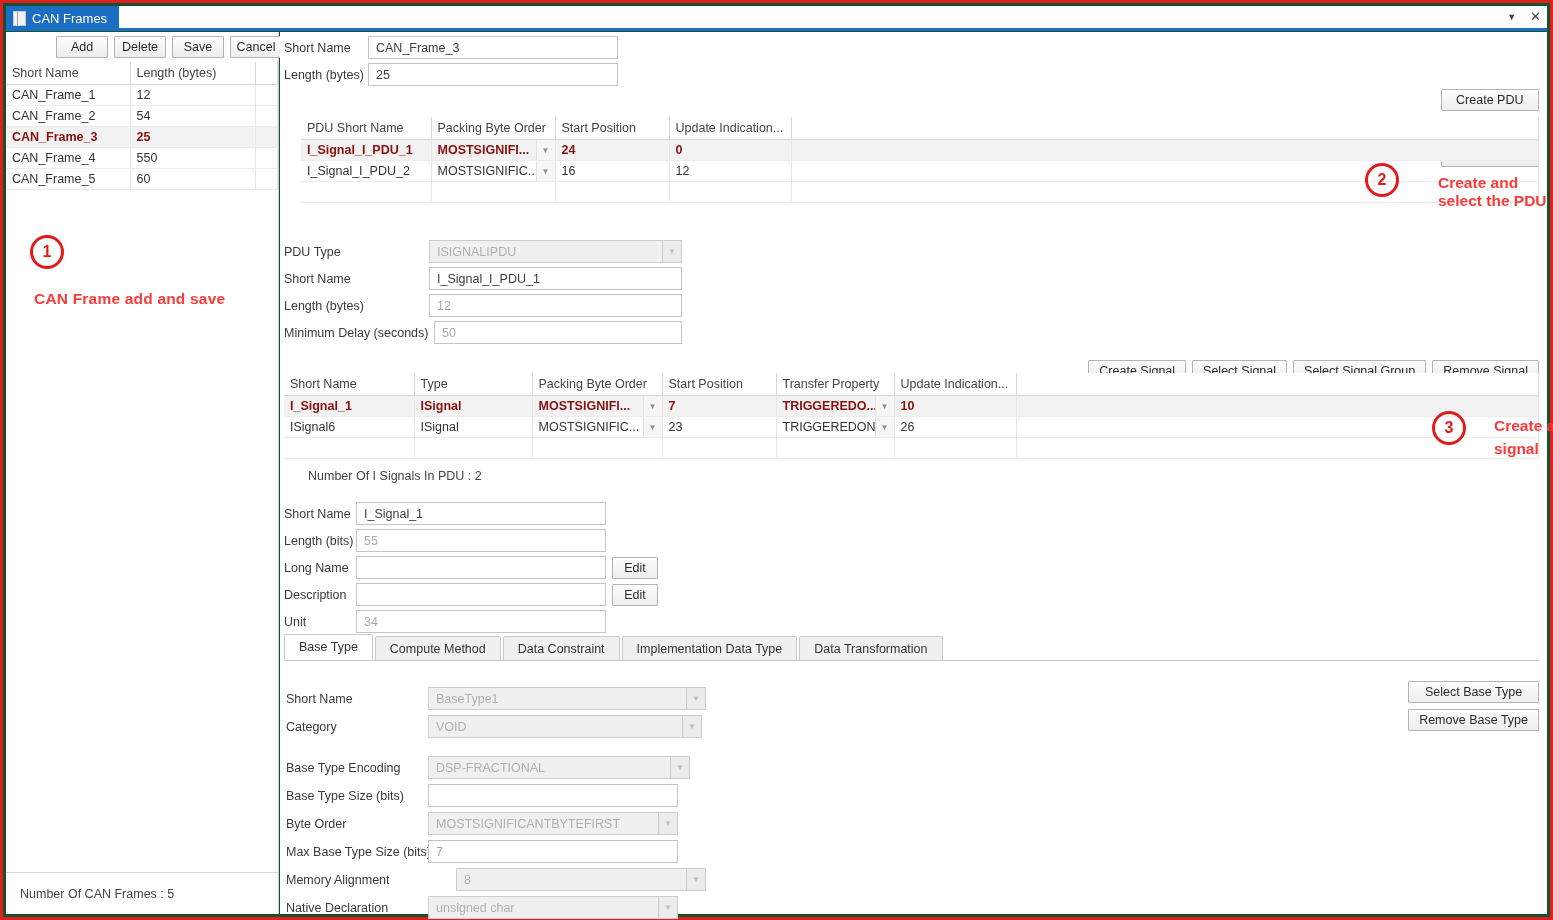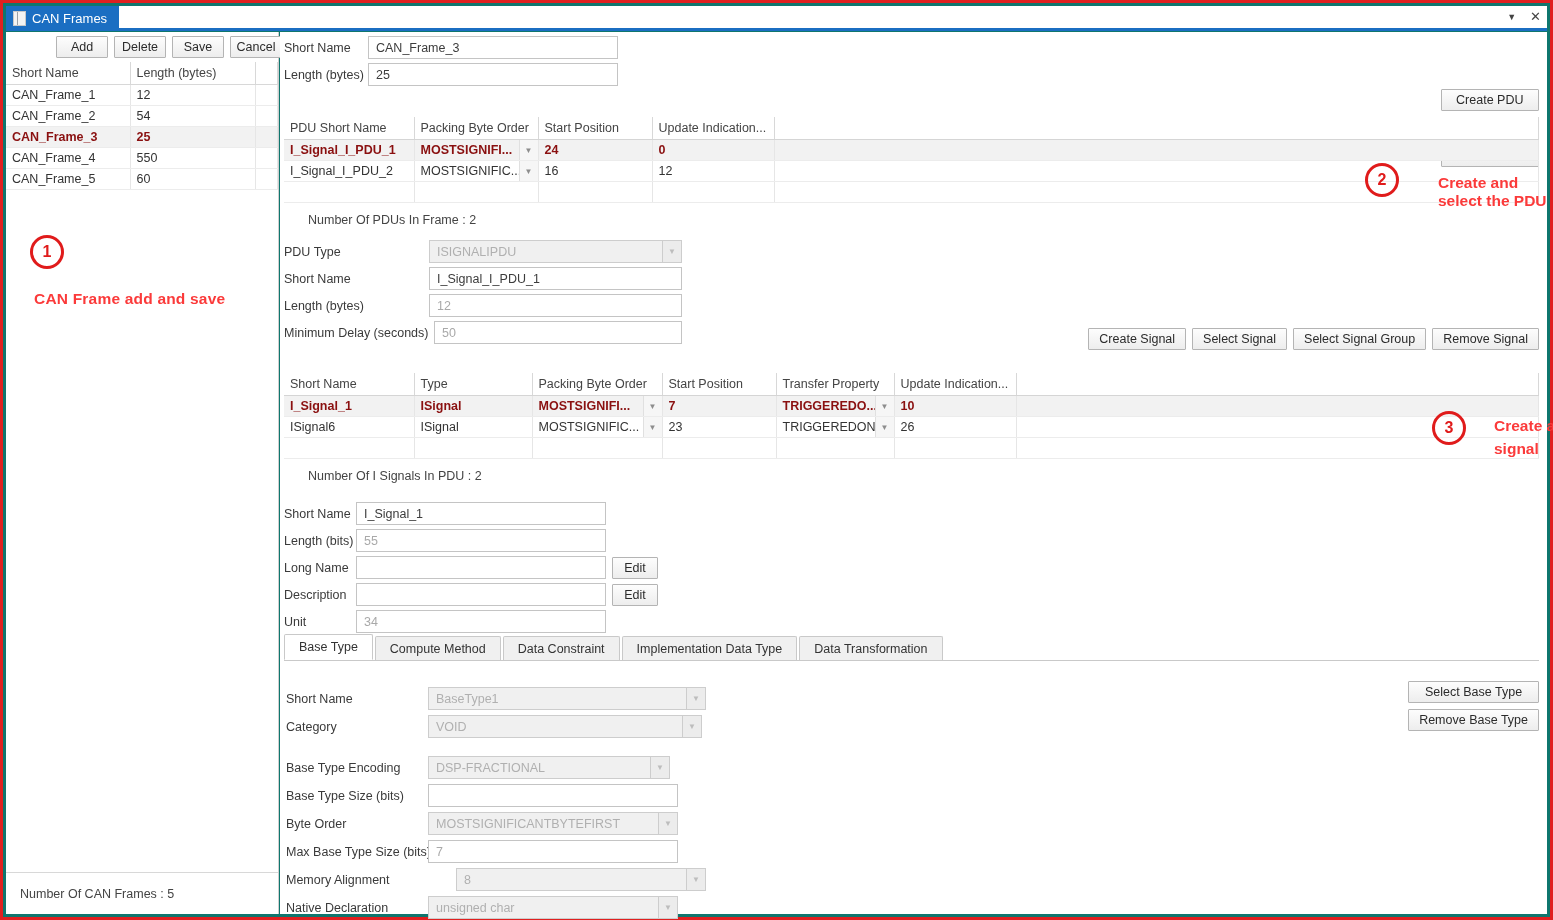--- a/index.html
+++ b/index.html
@@ -10,21 +10,21 @@
     font-size:12.5px;
     color:#2b2b2b;
     background:#ffffff;
     overflow:hidden;
     position:relative;
   }
   
   #app {
     position:absolute; left:0; top:0; width:1553px; height:920px;
     border:3px solid #e02020;
-    background:#0f766e;
+    background:#14532d;
     padding-left:8px;
   }
   
   .tabstrip {
     position:absolute; left:3px; top:3px; right:3px; height:25px;
     background:#ffffff;
     border-bottom:3px solid #1b6ec2;
   }
   .doctab {
     position:absolute; left:0; top:0; height:25px;
@@ -233,21 +233,21 @@
         <div class="fld" style="width:250px;">25</div>
       </div>
     </div>
 
     <div class="toolbtns" style="position:absolute;right:8px;top:57px;flex-direction:column;">
       <div class="btn">Create PDU</div>
       <div class="btn">Select PDU</div>
       <div class="btn">Remove PDU</div>
     </div>
 
-    <div class="secgrid" style="position:absolute;left:4px;top:85px;right:8px;">
+    <div class="secgrid" style="position:absolute;left:21px;top:85px;right:8px;">
       <table class="grid">
         <colgroup>
           <col style="width:130px">
             <col style="width:124px">
             <col style="width:114px">
             <col style="width:122px">
             <col>
         </colgroup>
         <thead>
           <tr>
@@ -281,21 +281,20 @@
           </tr>
           <tr>
             <td>&nbsp;</td>
             <td></td>
             <td></td>
             <td></td>
             <td></td>
           </tr>
         </tbody>
       </table>
-      <div class="countline">Number Of PDUs In Frame : 2</div>
     </div>
 
     <div class="annbubble ann" id="ann2">2</div>
     <div class="ann" id="ann2-text">Create and select the PDU</div>
 
     <div style="position:absolute;left:4px;top:208px;">
       <div class="formrow">
         <div class="lbl" style="width:145px;">PDU Type</div>
         <div class="fld ro combo" style="width:253px;">
           <span>ISIGNALIPDU</span>
@@ -309,21 +308,21 @@
       <div class="formrow">
         <div class="lbl" style="width:145px;">Length (bytes)</div>
         <div class="fld ghost" style="width:253px;">12</div>
       </div>
       <div class="formrow">
         <div class="lbl" style="width:150px;">Minimum Delay (seconds)</div>
         <div class="fld ghost" style="width:248px;">50</div>
       </div>
     </div>
 
-    <div class="toolbtns" style="position:absolute;right:8px;top:296px;">
+    <div class="toolbtns" style="position:absolute;right:8px;top:328px;">
       <div class="btn">Create Signal</div>
       <div class="btn">Select Signal</div>
       <div class="btn">Select Signal Group</div>
       <div class="btn">Remove Signal</div>
     </div>
 
     <div class="secgrid" style="position:absolute;left:4px;top:341px;right:8px;">
       <table class="grid">
         <colgroup>
           <col style="width:130px">
@@ -441,21 +440,21 @@
       </div>
       <div class="formrow" style="margin-bottom:18px;">
         <div class="lbl" style="width:142px;">Category</div>
         <div class="fld ro combo" style="width:274px;">
           <span>VOID</span>
           <span class="arw">▼</span>
         </div>
       </div>
       <div class="formrow" style="margin-bottom:5px;">
         <div class="lbl" style="width:142px;">Base Type Encoding</div>
-        <div class="fld ro combo" style="width:242px;">
+        <div class="fld ro combo" style="width:262px;">
           <span>DSP-FRACTIONAL</span>
           <span class="arw">▼</span>
         </div>
       </div>
       <div class="formrow" style="margin-bottom:5px;">
         <div class="lbl" style="width:142px;">Base Type Size (bits)</div>
         <div class="fld" style="width:250px;"></div>
       </div>
       <div class="formrow" style="margin-bottom:5px;">
         <div class="lbl" style="width:142px;">Byte Order</div>

